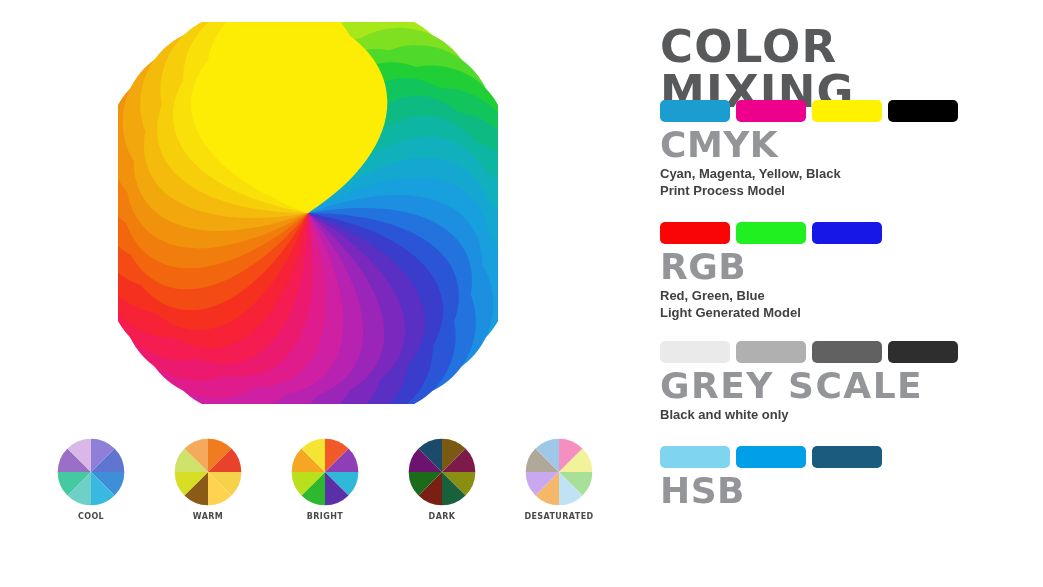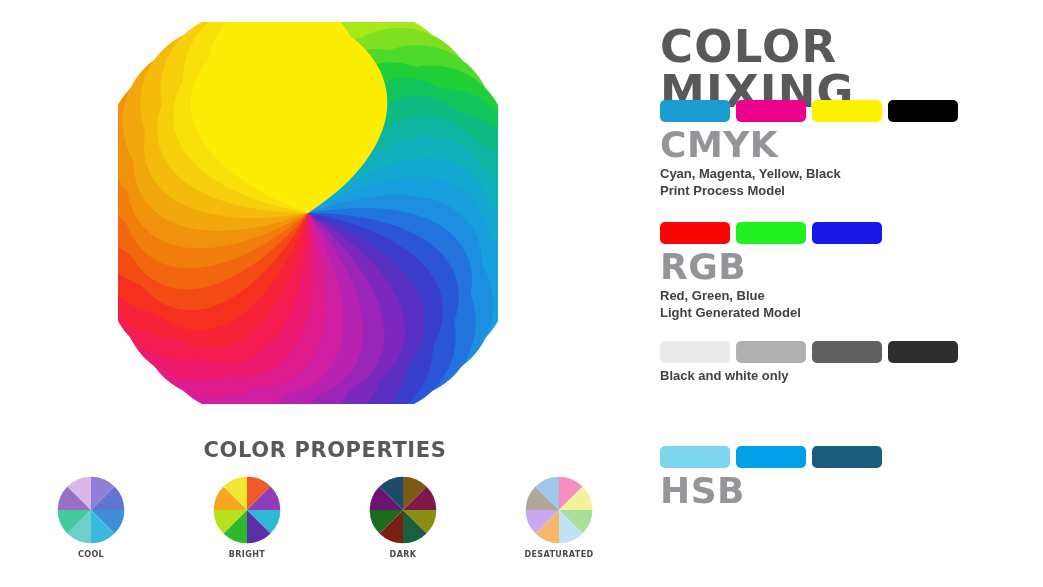--- a/index.html
+++ b/index.html
@@ -164,37 +164,49 @@
       <path d="M 190 191 C 92.08134624185013 247.07854176234935, 20.618508466321316 233.86010646074436, 9.206156660727856 170.0814386102983 A 76.44 76.44 0 0 1 81.48707275625786 44.8872195152172 C 159.1991858534061 26.41730513839866, 203.238864664738 91.77932442082067, 190 191 Z" fill="#f0920c"></path>
       <path d="M 190 191 C 83.83101403120521 229.22318692047872, 15.749214539342688 203.79617780213974, 15.585291447345753 139.0047171322948 A 76.44 76.44 0 0 1 108.50784601334382 28.26392889523504 C 188.24660446757574 23.56918084143865, 220.2672260641195 95.585614153926, 190 191 Z" fill="#f2a70c"></path>
       <path d="M 190 191 C 78.80657273512297 210.20643988589512, 16.17444255343412 173.34344375619557, 27.263928895234983 109.50784601334394 A 76.44 76.44 0 0 1 138.00471713229481 16.585291447345753 C 217.34729911773712 25.80835726052902, 236.37593311549819 102.29102171895539, 190 191 Z" fill="#f4bb0c"></path>
       <path d="M 190 191 C 77.16068745989493 190.6061148943062, 21.88127217056325 143.42719523707092, 43.88721951521717 82.48707275625792 A 76.44 76.44 0 0 1 169.0814386102981 10.206156660727856 C 245.61705992260715 33.06679815325364, 251.0755309065169 111.69180670014539, 190 191 Z" fill="#f6ce0a"></path>
       <path d="M 190 191 C 78.94336759675073 171.01775790233825, 32.69630426060874 114.95642231766696, 64.95007303359499 58.76340988328241 A 76.44 76.44 0 0 1 200.7937599908248 9.320351317874724 C 272.19692450531915 45.12395946603547, 263.919379596651 123.50233100286933, 190 191 Z" fill="#f9e008"></path>
       <path d="M 190 191 C 84.10044731181169 152.03655122500538, 48.2909295461848 88.79619502623376, 89.81250530453076 39.05768888606002 A 76.44 76.44 0 0 1 232.17811843593654 13.95479016588979 C 296.2792771305876 61.613490453603504, 274.51722534275166 137.3637378226024, 190 191 Z" fill="#fdec04"></path>
     </g>
 </svg>
 
 <div id="color-properties">
-  <div id="color-properties-title">COLOR PROPERTIES</div>
   <div id="property-wheels">
       <div class="property-item">
         <div class="property-swatch"><svg viewBox="0 0 100 100" width="68" height="68">
             <path d="M50,50 L50,1 A49,49 0 0,1 84.64823227814082,15.351767721859176 Z" fill="#8f7fd8"></path>
             <path d="M50,50 L84.64823227814082,15.351767721859176 A49,49 0 0,1 99,50 Z" fill="#5f75d0"></path>
             <path d="M50,50 L99,50 A49,49 0 0,1 84.64823227814082,84.64823227814082 Z" fill="#3f8fd8"></path>
             <path d="M50,50 L84.64823227814082,84.64823227814082 A49,49 0 0,1 50,99 Z" fill="#39b9e0"></path>
             <path d="M50,50 L50,99 A49,49 0 0,1 15.351767721859176,84.64823227814082 Z" fill="#6fd0c8"></path>
             <path d="M50,50 L15.351767721859176,84.64823227814082 A49,49 0 0,1 1,50.00000000000001 Z" fill="#44c9a0"></path>
             <path d="M50,50 L1,50.00000000000001 A49,49 0 0,1 15.351767721859161,15.351767721859176 Z" fill="#9a6fc8"></path>
             <path d="M50,50 L15.351767721859161,15.351767721859176 A49,49 0 0,1 49.99999999999999,1 Z" fill="#d9b8e8"></path>
           </svg></div>
         <div class="property-label">COOL</div>
       </div>
       <div class="property-item">
         <div class="property-swatch"><svg viewBox="0 0 100 100" width="68" height="68">
+            <path d="M50,50 L50,1 A49,49 0 0,1 84.64823227814082,15.351767721859176 Z" fill="#f07c1f"></path>
+            <path d="M50,50 L84.64823227814082,15.351767721859176 A49,49 0 0,1 99,50 Z" fill="#e8432a"></path>
+            <path d="M50,50 L99,50 A49,49 0 0,1 84.64823227814082,84.64823227814082 Z" fill="#f6d14a"></path>
+            <path d="M50,50 L84.64823227814082,84.64823227814082 A49,49 0 0,1 50,99 Z" fill="#ffd24f"></path>
+            <path d="M50,50 L50,99 A49,49 0 0,1 15.351767721859176,84.64823227814082 Z" fill="#8b5a16"></path>
+            <path d="M50,50 L15.351767721859176,84.64823227814082 A49,49 0 0,1 1,50.00000000000001 Z" fill="#d8de23"></path>
+            <path d="M50,50 L1,50.00000000000001 A49,49 0 0,1 15.351767721859161,15.351767721859176 Z" fill="#cfe26a"></path>
+            <path d="M50,50 L15.351767721859161,15.351767721859176 A49,49 0 0,1 49.99999999999999,1 Z" fill="#f4a95c"></path>
+          </svg></div>
+        <div class="property-label">WARM</div>
+      </div>
+      <div class="property-item">
+        <div class="property-swatch"><svg viewBox="0 0 100 100" width="68" height="68">
             <path d="M50,50 L50,1 A49,49 0 0,1 84.64823227814082,15.351767721859176 Z" fill="#f05a28"></path>
             <path d="M50,50 L84.64823227814082,15.351767721859176 A49,49 0 0,1 99,50 Z" fill="#8e3fb8"></path>
             <path d="M50,50 L99,50 A49,49 0 0,1 84.64823227814082,84.64823227814082 Z" fill="#2fb8d8"></path>
             <path d="M50,50 L84.64823227814082,84.64823227814082 A49,49 0 0,1 50,99 Z" fill="#5b2fa8"></path>
             <path d="M50,50 L50,99 A49,49 0 0,1 15.351767721859176,84.64823227814082 Z" fill="#2eb82e"></path>
             <path d="M50,50 L15.351767721859176,84.64823227814082 A49,49 0 0,1 1,50.00000000000001 Z" fill="#b9e01a"></path>
             <path d="M50,50 L1,50.00000000000001 A49,49 0 0,1 15.351767721859161,15.351767721859176 Z" fill="#f5a623"></path>
             <path d="M50,50 L15.351767721859161,15.351767721859176 A49,49 0 0,1 49.99999999999999,1 Z" fill="#f5e533"></path>
           </svg></div>
         <div class="property-label">BRIGHT</div>
@@ -259,20 +271,21 @@
   </div>
 </div>
 
 <div class="model-block" id="grey-block">
   <div class="swatch-row">
       <div class="swatch" style="background: rgb(234, 234, 234);"></div>
       <div class="swatch" style="background: rgb(176, 176, 176);"></div>
       <div class="swatch" style="background: rgb(97, 97, 97);"></div>
       <div class="swatch" style="background: rgb(46, 46, 46);"></div>
     </div>
+  <div class="model-name wide">GREY SCALE</div>
   <div class="model-desc">
     <span>Black and white only</span>
   </div>
 </div>
 
 <div class="model-block" id="hsb-block">
   <div class="swatch-row">
       <div class="swatch" style="background: rgb(127, 212, 239);"></div>
       <div class="swatch" style="background: rgb(0, 160, 233);"></div>
       <div class="swatch" style="background: rgb(27, 91, 125);"></div>

